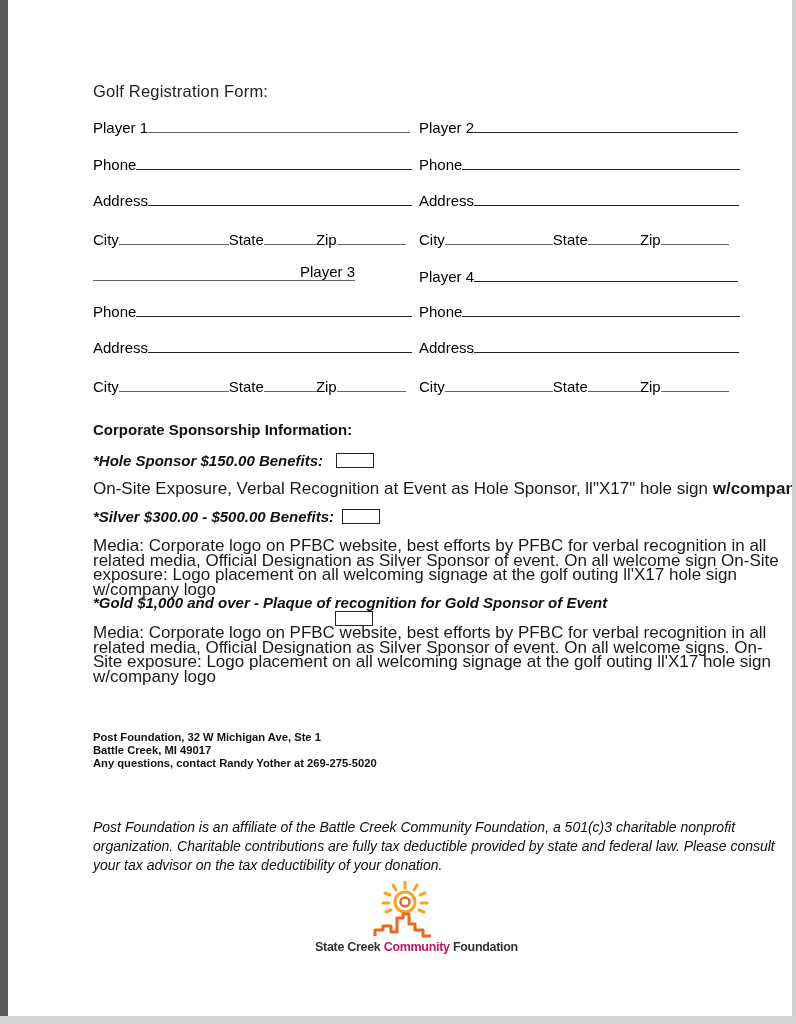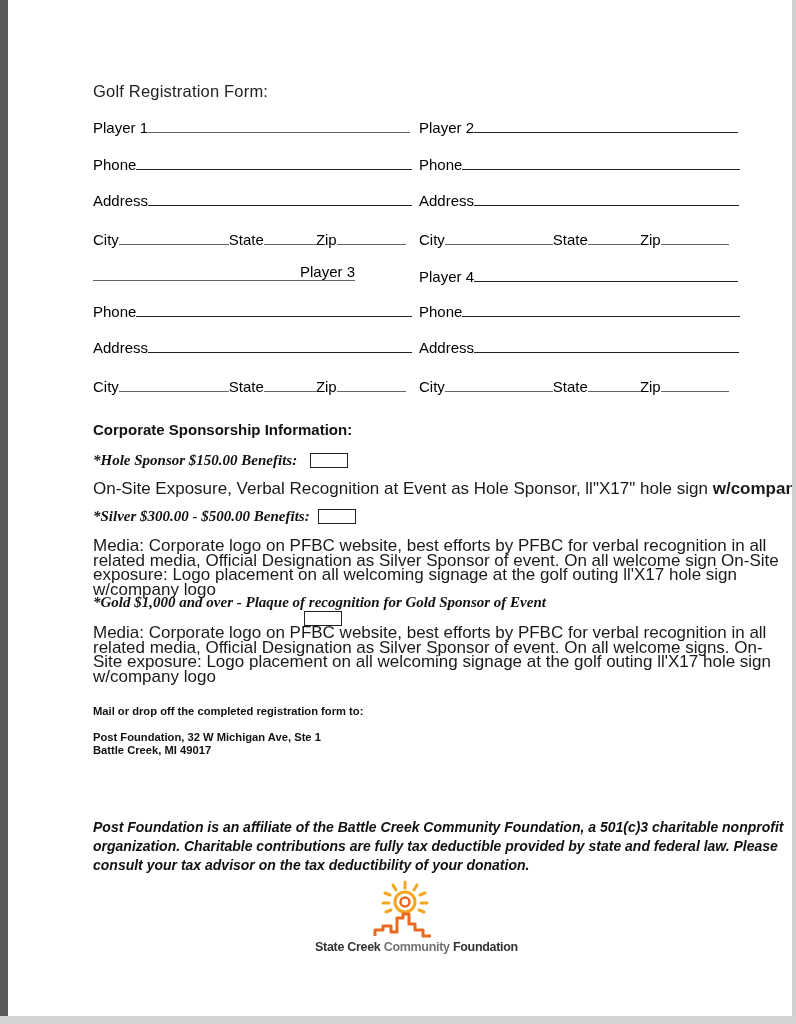--- a/index.html
+++ b/index.html
@@ -21,28 +21,28 @@
   .right-strip {
     position: absolute; left: 792px; top: 0; width: 4px; height: 1016px; background: #cfcfcf;
   }
   .abs { position: absolute; white-space: nowrap; }
   .title { left: 85px; top: 82px; font-size: 16.5px; color: #222; letter-spacing: 0.2px; }
   .row { position: absolute; font-size: 15px; color: #000000; height: 22px; display: flex; align-items: flex-end; }
   .row .lbl { white-space: nowrap; }
   .row .line { border-bottom: 1.3px solid #222; height: 0; margin-bottom: 3px; }
   .row .line.thin { border-bottom: 1px solid #666; }
   .sect { left: 85px; top: 421px; font-size: 15px; font-weight: bold; }
-  .tier { font-size: 15px; font-weight: bold; font-style: italic; display: flex; align-items: center; font-family: Liberation Serif, serif; }
+  .tier { font-size: 15px; font-weight: bold; font-style: italic; display: flex; align-items: center; }
   .chk { display: inline-block; width: 36px; height: 13px; border: 1.2px solid #222; margin-left: 10px; background: #fff; cursor: pointer; }
   .desc { font-size: 17px; color: #1a1a1a; line-height: 14.5px; white-space: normal; width: 690px; }
   .mail { font-size: 11.2px; font-weight: bold; line-height: 13px; color: #111; }
   .note { font-size: 14px; font-style: italic; line-height: 19px; width: 700px; white-space: normal; color: #111; }
   .logo { left: 305px; top: 880px; width: 190px; height: 80px; }
   .logo-text { position: absolute; left: 2px; top: 60px; font-size: 12.5px; font-weight: bold; color: #333; letter-spacing: -0.3px; }
-  .logo-text .accent { color: #737373; }
+  .logo-text .accent { color: #be185d; }
 </style>
 </head>
 <body>
 
 <div class="page">
 
   <div class="abs title">Golf Registration Form:</div>
 
   <div class="row" style="left:85px;top:114px;">
     <span class="lbl">Player 1</span>
@@ -145,25 +145,25 @@
     <span class="chk" style="margin-left:8px"></span>
   </div>
   <div class="abs desc" style="left:85px;top:539px;">Media: Corporate logo on PFBC website, best efforts by PFBC for verbal recognition  in all related media, Official Designation as Silver Sponsor of event. On all welcome sign On-Site exposure: Logo placement  on all welcoming signage  at the golf outing ll'X17 hole sign w/company  logo</div>
 
   <div class="abs tier" style="left:85px;top:594px;flex-direction:column;">
     <span>*Gold $1,000 and over - Plaque of recognition for Gold Sponsor of Event</span>
     <span class="chk" style="margin-left:7px"></span>
   </div>
   <div class="abs desc" style="left:85px;top:626px;">Media: Corporate logo on PFBC website, best efforts by PFBC for verbal recognition  in all related media, Official Designation as Silver Sponsor of event. On all welcome signs. On-Site exposure: Logo placement on all welcoming signage  at the golf outing ll'X17 hole sign w/company logo</div>
 
-  <div class="abs mail" style="left:85px;top:705px;">Mail or drop off the completed registration form to:</div>
   <div class="abs mail" style="left:85px;top:731px;text-align:right;">Post Foundation, 32 W Michigan Ave, Ste 1</div>
   <div class="abs mail" style="left:85px;top:744px;text-align:center;">Battle Creek, MI 49017</div>
+  <div class="abs mail" style="left:85px;top:757px;">Any questions, contact Randy Yother at 269-275-5020</div>
 
-  <div class="abs note" style="left:85px;top:818px;font-weight:bold;">Post Foundation is an affiliate of the Battle Creek Community Foundation, a 501(c)3 charitable nonprofit organization. Charitable contributions are fully tax deductible provided by state and federal law. Please consult your tax advisor on the tax deductibility of your donation.</div>
+  <div class="abs note" style="left:85px;top:818px;">Post Foundation is an affiliate of the Battle Creek Community Foundation, a 501(c)3 charitable nonprofit organization. Charitable contributions are fully tax deductible provided by state and federal law. Please consult your tax advisor on the tax deductibility of your donation.</div>
 
   <div class="abs logo">
     <svg width="190" height="62" viewBox="0 0 190 62">
       <g stroke="#f5a623" stroke-width="3" stroke-linecap="round" fill="none">
         <line x1="92" y1="2" x2="92" y2="8"></line>
         <line x1="80" y1="5" x2="83" y2="10"></line>
         <line x1="104" y1="5" x2="101" y2="10"></line>
         <line x1="72" y1="13" x2="77" y2="15"></line>
         <line x1="112" y1="13" x2="107" y2="15"></line>
         <line x1="70" y1="23" x2="76" y2="23"></line>

